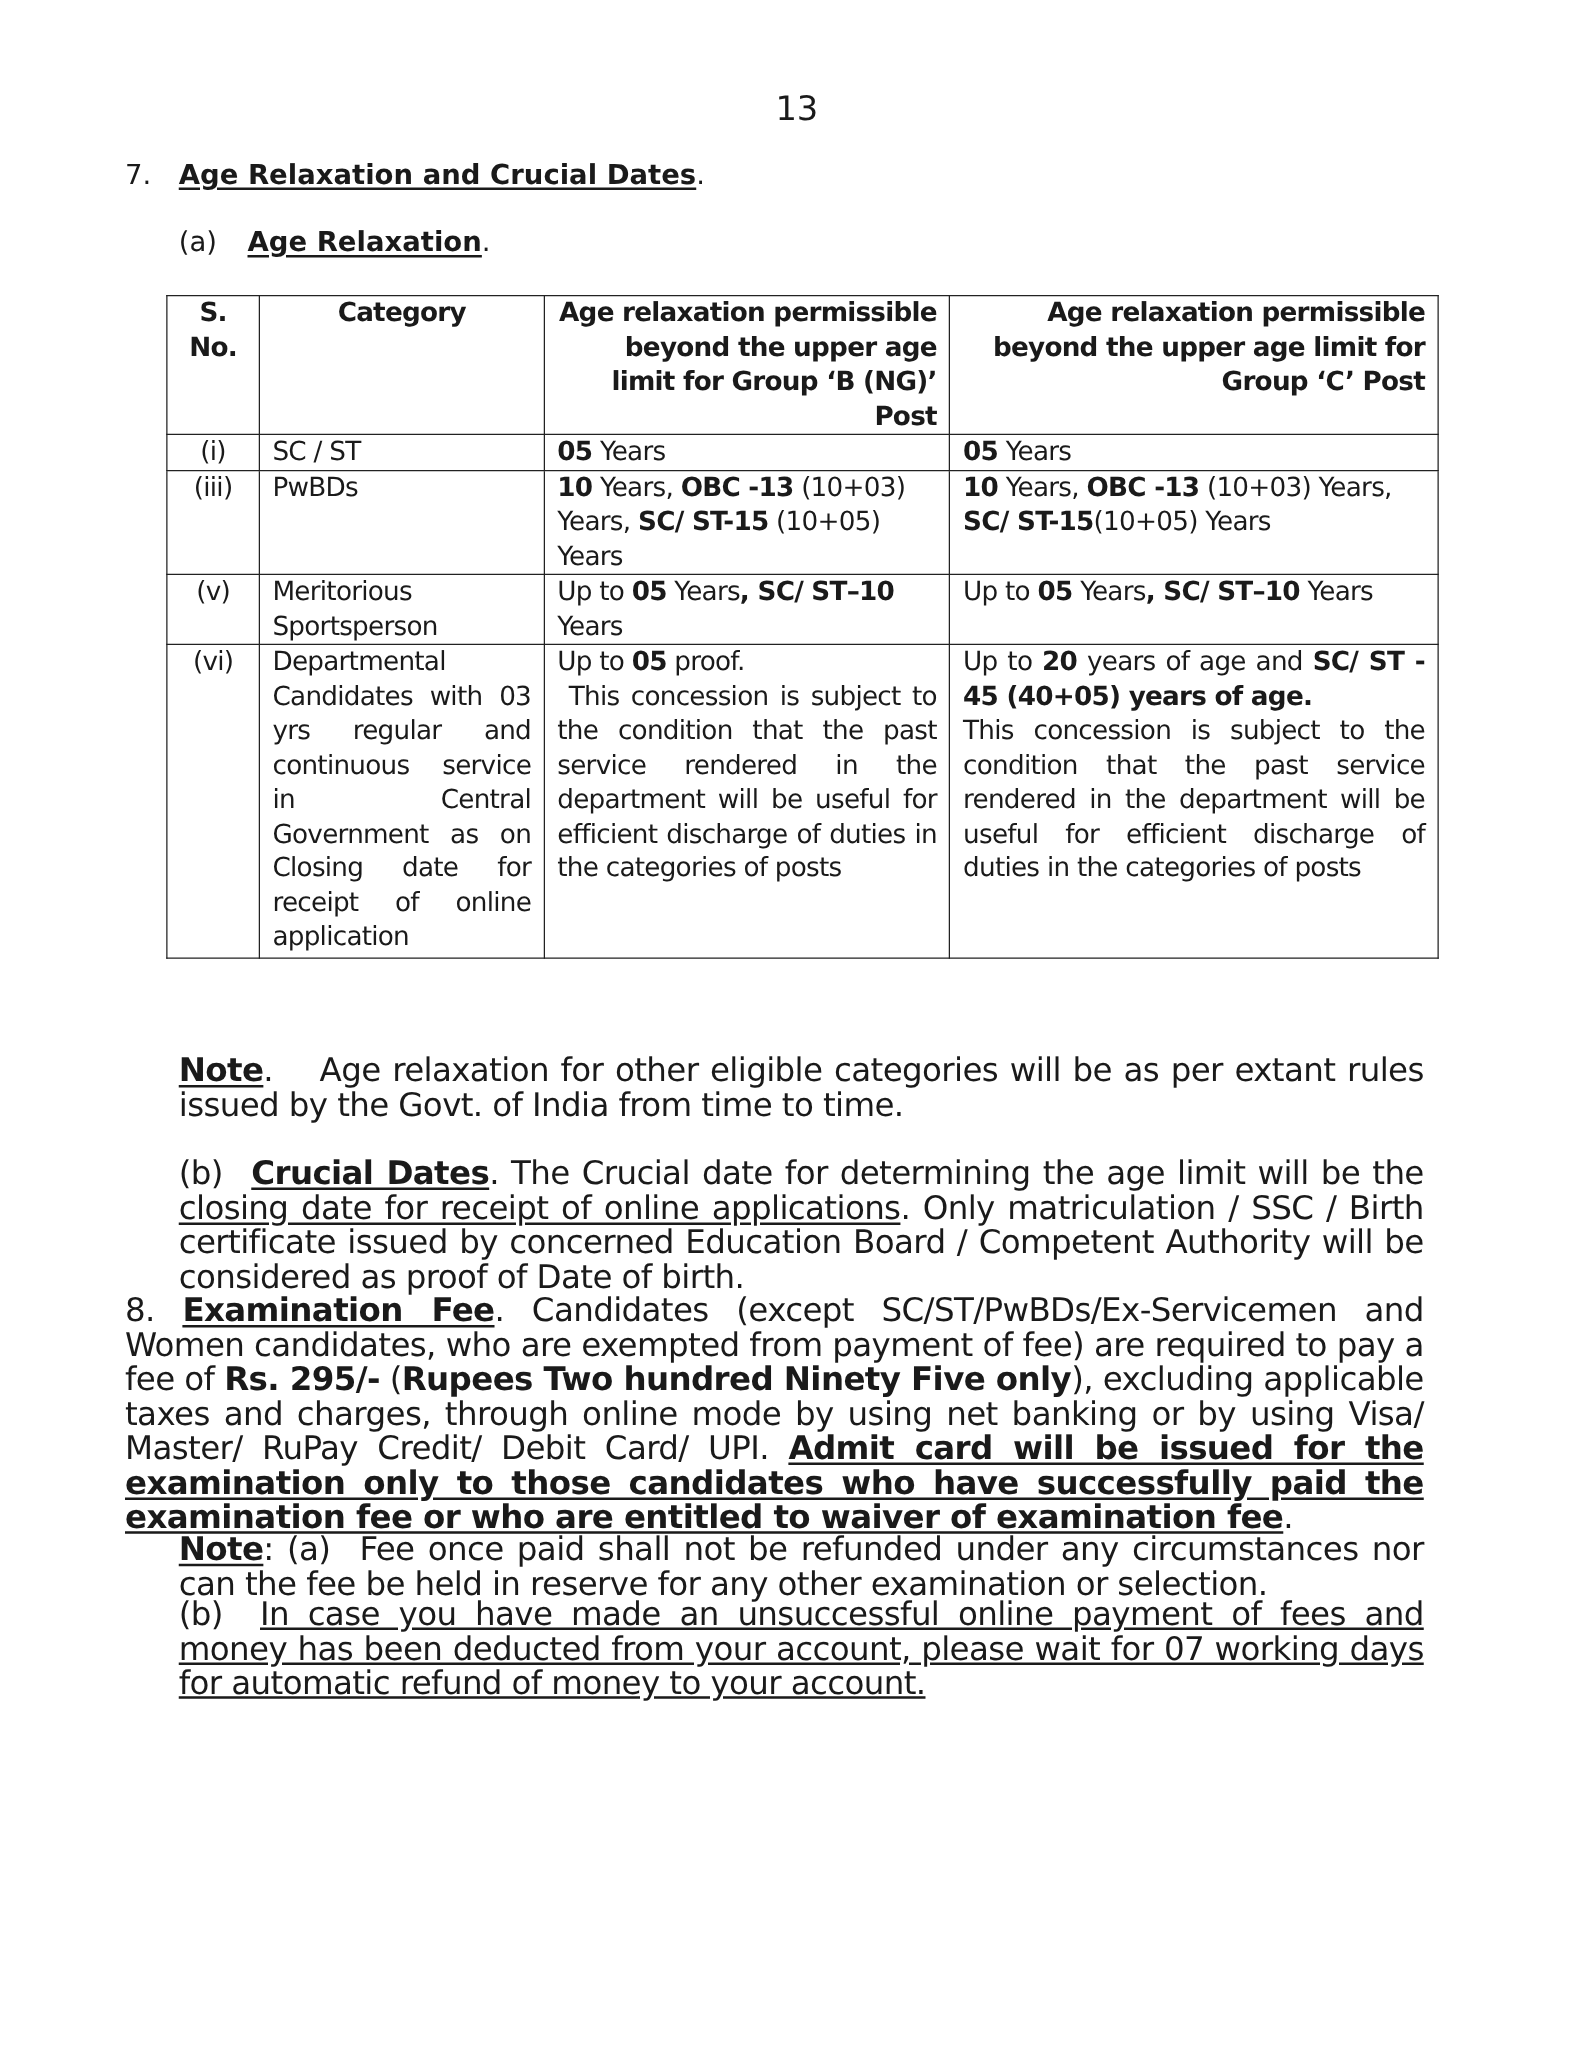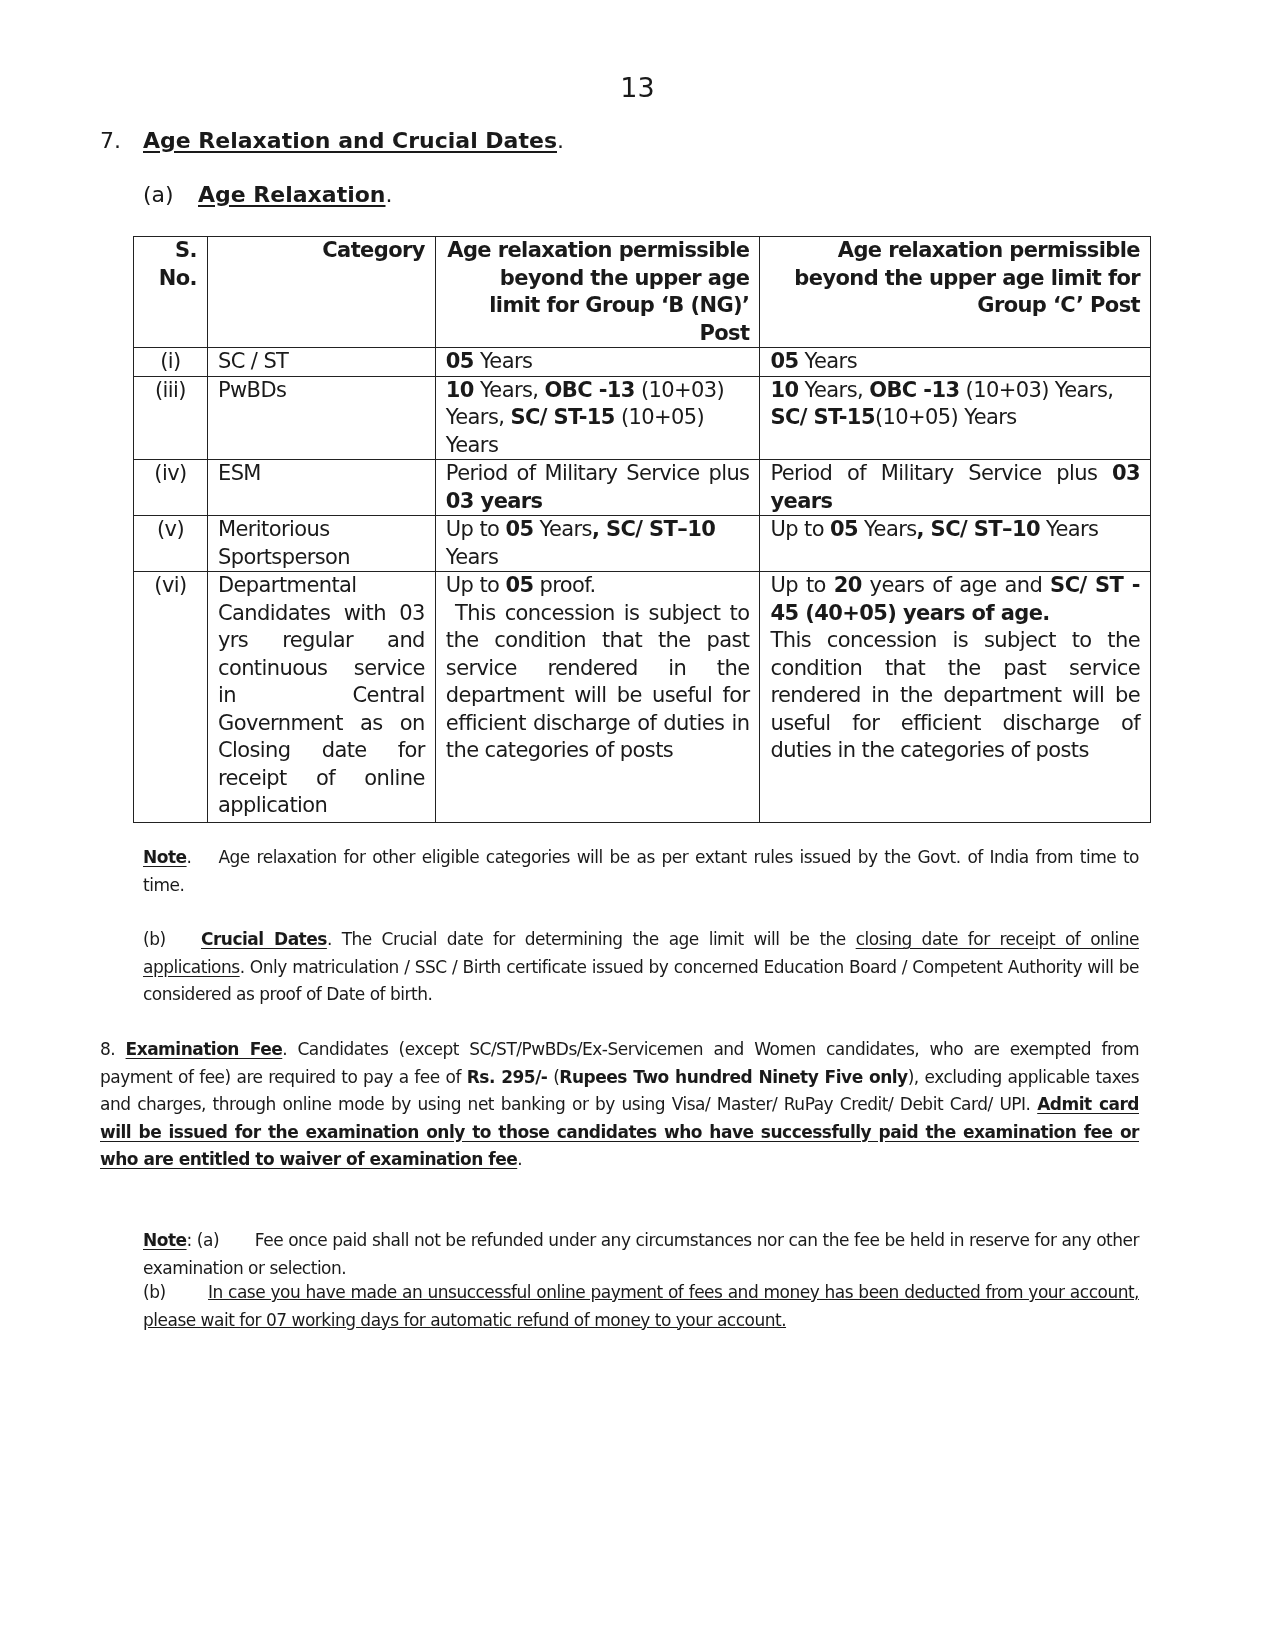--- a/index.html
+++ b/index.html
@@ -10,25 +10,25 @@
   .h1 { left: 100px; top: 128px; font-size: 22px; }
   .h1 .num { display: inline-block; width: 43px; }
   .h2 { left: 143px; top: 182px; font-size: 22px; }
   .h2 .num { display: inline-block; width: 55px; }
   b { font-weight: bold; }
   u { text-decoration: underline; text-underline-offset: 3px; }
   table.rel { position: absolute; left: 133px; top: 236px; width: 1018px; border-collapse: collapse;
               font-size: 21px; letter-spacing: -0.6px; line-height: 27.5px; }
   table.rel td, table.rel th { border: 1.3px solid #222; vertical-align: top; padding: 0 10px; }
   table.rel th { font-weight: bold; text-align: right; }
-  table.rel th.l { text-align: right; margin-top: 41px; }
+  table.rel th.l { text-align: center; margin-top: 41px; }
   table.rel td.sn { text-align: center; padding: 0 6px; }
   table.rel td.c { }
   table.rel td.j { text-align: justify; }
-  .para { position: absolute; font-size: 17px; line-height: 27.5px; text-align: justify; letter-spacing: -0.5px; }
+  .para { position: absolute; font-size: 26px; line-height: 27.5px; text-align: justify; letter-spacing: -0.5px; }
   .tab { display: inline-block; }
 </style>
 </head>
 <body>
 
 <div class="abs pagenum">13</div>
 
 <div class="abs h1">
   <span class="num">7.</span><b><u>Age Relaxation and Crucial Dates</u></b>.
 </div>
@@ -57,26 +57,20 @@
     <td class="c"><b>05</b><span> Years</span></td>
     <td class="c"><b>05</b><span> Years</span></td>
   </tr>
   <tr>
     <td class="sn">(iii)</td>
     <td>PwBDs</td>
     <td><b>10</b><span> Years, </span><b>OBC -13</b><span> (10+03) Years, </span><b>SC/ ST-15</b><span> (10+05) Years</span></td>
     <td><b>10</b><span> Years, </span><b>OBC -13</b><span> (10+03) Years, </span><b>SC/ ST-15</b><span>(10+05) Years</span></td>
   </tr>
   <tr>
-    <td class="sn">(iv)</td>
-    <td>ESM</td>
-    <td class="j"><span>Period of Military Service plus </span><b>03 years</b></td>
-    <td class="j"><span>Period of Military Service plus </span><b>03 years</b></td>
-  </tr>
-  <tr>
     <td class="sn">(v)</td>
     <td>Meritorious Sportsperson</td>
     <td><span>Up to </span><b>05</b><span> Years</span><b>, SC/ ST–10</b><span> Years</span></td>
     <td><span>Up to </span><b>05</b><span> Years</span><b>, SC/ ST–10</b><span> Years</span></td>
   </tr>
   <tr>
     <td class="sn">(vi)</td>
     <td class="j" style="padding-bottom:2px">Departmental Candidates with 03 yrs regular and continuous service in Central Government as on Closing date for receipt of online application</td>
     <td class="j"><span>Up to </span><b>05</b><span> proof.</span><br>&nbsp;<span>This concession is subject to the condition that the past service rendered in the department will be useful for efficient discharge of duties in the categories of posts</span></td>
     <td class="j"><span>Up to </span><b>20</b><span> years of age and </span><b>SC/ ST - 45 (40+05) years of age.</b><br><span>This concession is subject to the condition that the past service rendered in the department will be useful for efficient discharge of duties in the categories of posts</span></td>

